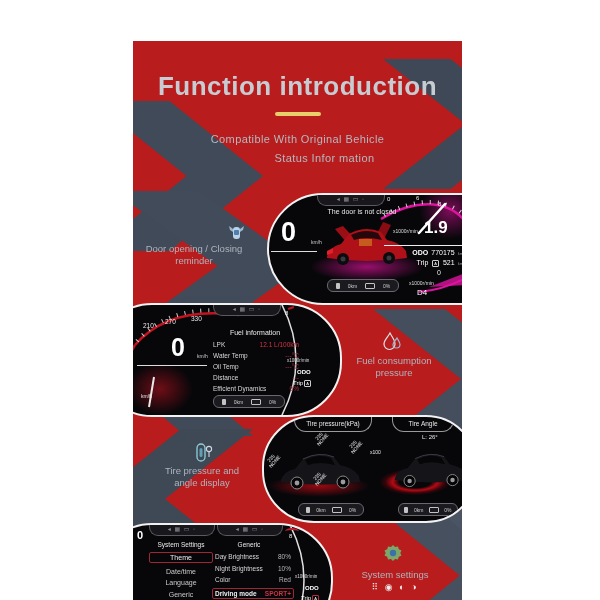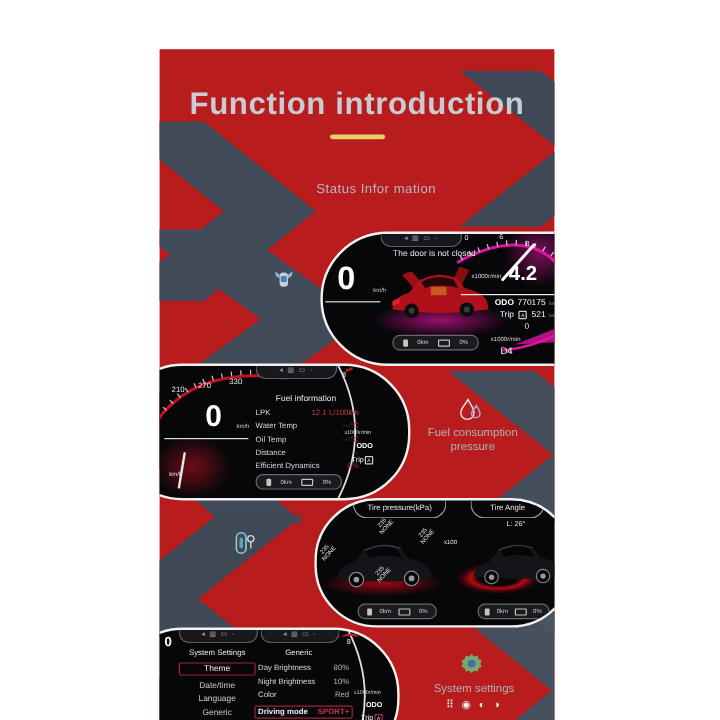--- a/index.html
+++ b/index.html
@@ -48,28 +48,33 @@
   <div class="abs chevR" style="left:-20px;top:150px;width:190px;height:150px;background:#424b59;"></div>
   <div class="abs chevL" style="left:-30px;top:255px;width:150px;height:140px;background:#414a58;"></div>
   <div class="abs chevR" style="left:240px;top:268px;width:160px;height:140px;background:#444e5c;"></div>
   <div class="abs chevL" style="left:-40px;top:388px;width:160px;height:140px;background:#3f4855;"></div>
   <div class="abs chevR" style="left:225px;top:452px;width:185px;height:165px;background:#46505e;"></div>
   <div class="abs chevR" style="left:305px;top:468px;width:150px;height:150px;background:#4a5463;"></div>
   <div class="abs chevL" style="left:-55px;top:500px;width:150px;height:140px;background:#414a58;"></div>
 
   <div class="abs title">Function introduction</div>
   <div class="abs underline"></div>
-  <div class="abs sub" style="top:111px;left:0;padding-left:16px;">Status Infor mation</div>
+  <div class="abs sub" style="top:92px;left:0;">Compatible With Original Behicle</div>
+  <div class="abs sub" style="top:111px;left:11px;padding-left:16px;">Status Infor mation</div>
 
   <svg class="abs" style="left:96px;top:183px;" width="15" height="17" viewBox="0 0 15 17">
     <rect x="4" y="3" width="7" height="12" rx="3" fill="#bcd2e8"></rect>
     <rect x="5" y="6" width="5" height="5" rx="1" fill="#4f7fae"></rect>
     <path d="M4 5 L0 2 L1 6 L4 8 Z" fill="#9db8d2"></path>
     <path d="M11 5 L15 2 L14 6 L11 8 Z" fill="#9db8d2"></path>
   </svg>
+  <div class="abs lbl" style="left:4px;top:202px;width:114px;">
+    <div>Door opening / Closing</div>
+    <div>reminder</div>
+  </div>
 
   <div class="cluster" style="left:134px;top:152px;width:330px;height:108px;border-radius:60px;">
     <div class="glow" style="left:150px;top:-12px;width:62px;height:56px;background:radial-gradient(ellipse at center,rgba(216,18,150,.55),rgba(216,18,150,0) 70%);"></div>
     <div class="glow" style="left:42px;top:58px;width:112px;height:28px;background:radial-gradient(ellipse at center,rgba(216,18,150,.7),rgba(216,18,150,0) 72%);"></div>
     <svg class="abs" style="left:0;top:0;" width="330" height="108" viewBox="0 0 330 108">
       <path d="M112 24 C145 4 178 4 196 26 C210 44 214 60 213 82" stroke="#dd14a0" stroke-width="2.5" fill="none"></path>
       <path d="M115 20 C148 2 180 2 199 24" stroke="#eeeeee" stroke-width="4" fill="none" stroke-dasharray="1,7" opacity=".85"></path>
       <line x1="150" y1="38" x2="176" y2="9" stroke="#ffffff" stroke-width="2.5" stroke-linecap="round"></line>
       <path d="M160 92 L196 78 L196 90 Z" fill="#cf1396" opacity=".85"></path>
       <path d="M150 97 Q180 94 205 78" stroke="#dd14a0" stroke-width="2" fill="none"></path>
@@ -88,21 +93,21 @@
       <path d="M6 36 L12 33 L12 38 L6 40 Z" fill="#e0202a"></path>
       <circle cx="22" cy="44" r="6" fill="#0c0c0e"></circle>
         <circle cx="22" cy="44" r="2.5" fill="#3a3a40"></circle>
       <circle cx="68" cy="43" r="6" fill="#0c0c0e"></circle>
         <circle cx="68" cy="43" r="2.5" fill="#3a3a40"></circle>
     </svg>
     <div class="abs c-txt" style="left:118px;top:1px;font-size:6px;">0</div>
     <div class="abs c-txt" style="left:147px;top:0;font-size:6px;">6</div>
     <div class="abs c-txt" style="left:169px;top:6px;font-size:6px;">8</div>
     <div class="abs" style="left:124px;top:33px;font-size:5px;color:#dddddd;">x1000r/min</div>
-    <div class="abs" style="left:155px;top:23px;font-size:17px;font-weight:bold;color:#fff;">4.2</div>
+    <div class="abs" style="left:155px;top:23px;font-size:17px;font-weight:bold;color:#fff;">1.9</div>
     <div class="abs" style="left:115px;top:50px;width:80px;height:1px;background:#eeeeee;"></div>
     <div class="abs" style="left:118px;top:54px;width:76px;display:flex;justify-content:flex-end;gap:3px;align-items:baseline;">
       <span style="font-size:7px;font-weight:bold;color:#fff;">ODO</span>
       <span style="font-size:7px;color:#fff;">770175</span>
       <span style="font-size:4px;color:#999;">km</span>
     </div>
     <div class="abs" style="left:118px;top:64px;width:76px;display:flex;justify-content:flex-end;gap:3px;align-items:baseline;">
       <span style="font-size:7px;color:#fff;">Trip</span>
       <span class="badge">A</span>
       <span style="font-size:7px;color:#fff;">521</span>
@@ -176,20 +181,24 @@
     <path d="M14 8 C15 10 17 12 17 14.5 A3.5 3.5 0 1 1 10 14.5 C10 12 13 10 14 8 Z" fill="none" stroke="#9fb6cf" stroke-width="1.2"></path>
   </svg>
   <div class="abs lbl" style="left:205px;top:314px;width:112px;">Fuel consumption pressure</div>
 
   <svg class="abs" style="left:62px;top:401px;" width="18" height="22" viewBox="0 0 18 22">
     <rect x="2" y="2" width="8" height="17" rx="4" fill="none" stroke="#8fd0d8" stroke-width="1.3"></rect>
     <rect x="4.5" y="6" width="3" height="9" rx="1.5" fill="#5f9fb8"></rect>
     <circle cx="14" cy="7" r="2.6" fill="none" stroke="#cfd8e2" stroke-width="1.1"></circle>
     <line x1="14" y1="9.5" x2="14" y2="15" stroke="#cfd8e2" stroke-width="1.1"></line>
   </svg>
+  <div class="abs lbl" style="left:14px;top:424px;width:110px;">
+    <div>Tire pressure and</div>
+    <div>angle display</div>
+  </div>
 
   <div class="cluster" style="left:129px;top:374px;width:212px;height:104px;border-radius:52px;">
     <div class="abs hdr-tab" style="left:30px;top:0;width:76px;height:14px;">Tire pressure(kPa)</div>
     <div class="abs hdr-tab" style="left:128px;top:0;width:60px;height:14px;">Tire Angle</div>
     <div class="abs c-txt" style="left:158px;top:17px;font-size:6px;">L:  26°</div>
     <div class="glow" style="left:4px;top:58px;width:102px;height:22px;background:radial-gradient(ellipse at center,rgba(200,10,20,.75),rgba(200,10,20,0) 70%);"></div>
     <svg class="abs" style="left:12px;top:26px;" width="90" height="50" viewBox="0 0 90 50">
       <path d="M5 38 Q7 28 19 26 L27 16 Q43 8 58 14 L64 22 Q78 25 83 33 L84 39 Q44 44 5 39 Z" fill="#141419"></path>
       <path d="M29 17 Q43 10 55 15 L59 22 Q43 18 32 22 Z" fill="#060608"></path>
       <path d="M27 16 Q43 8 58 14" stroke="#3c3c46" stroke-width="1" fill="none"></path>

